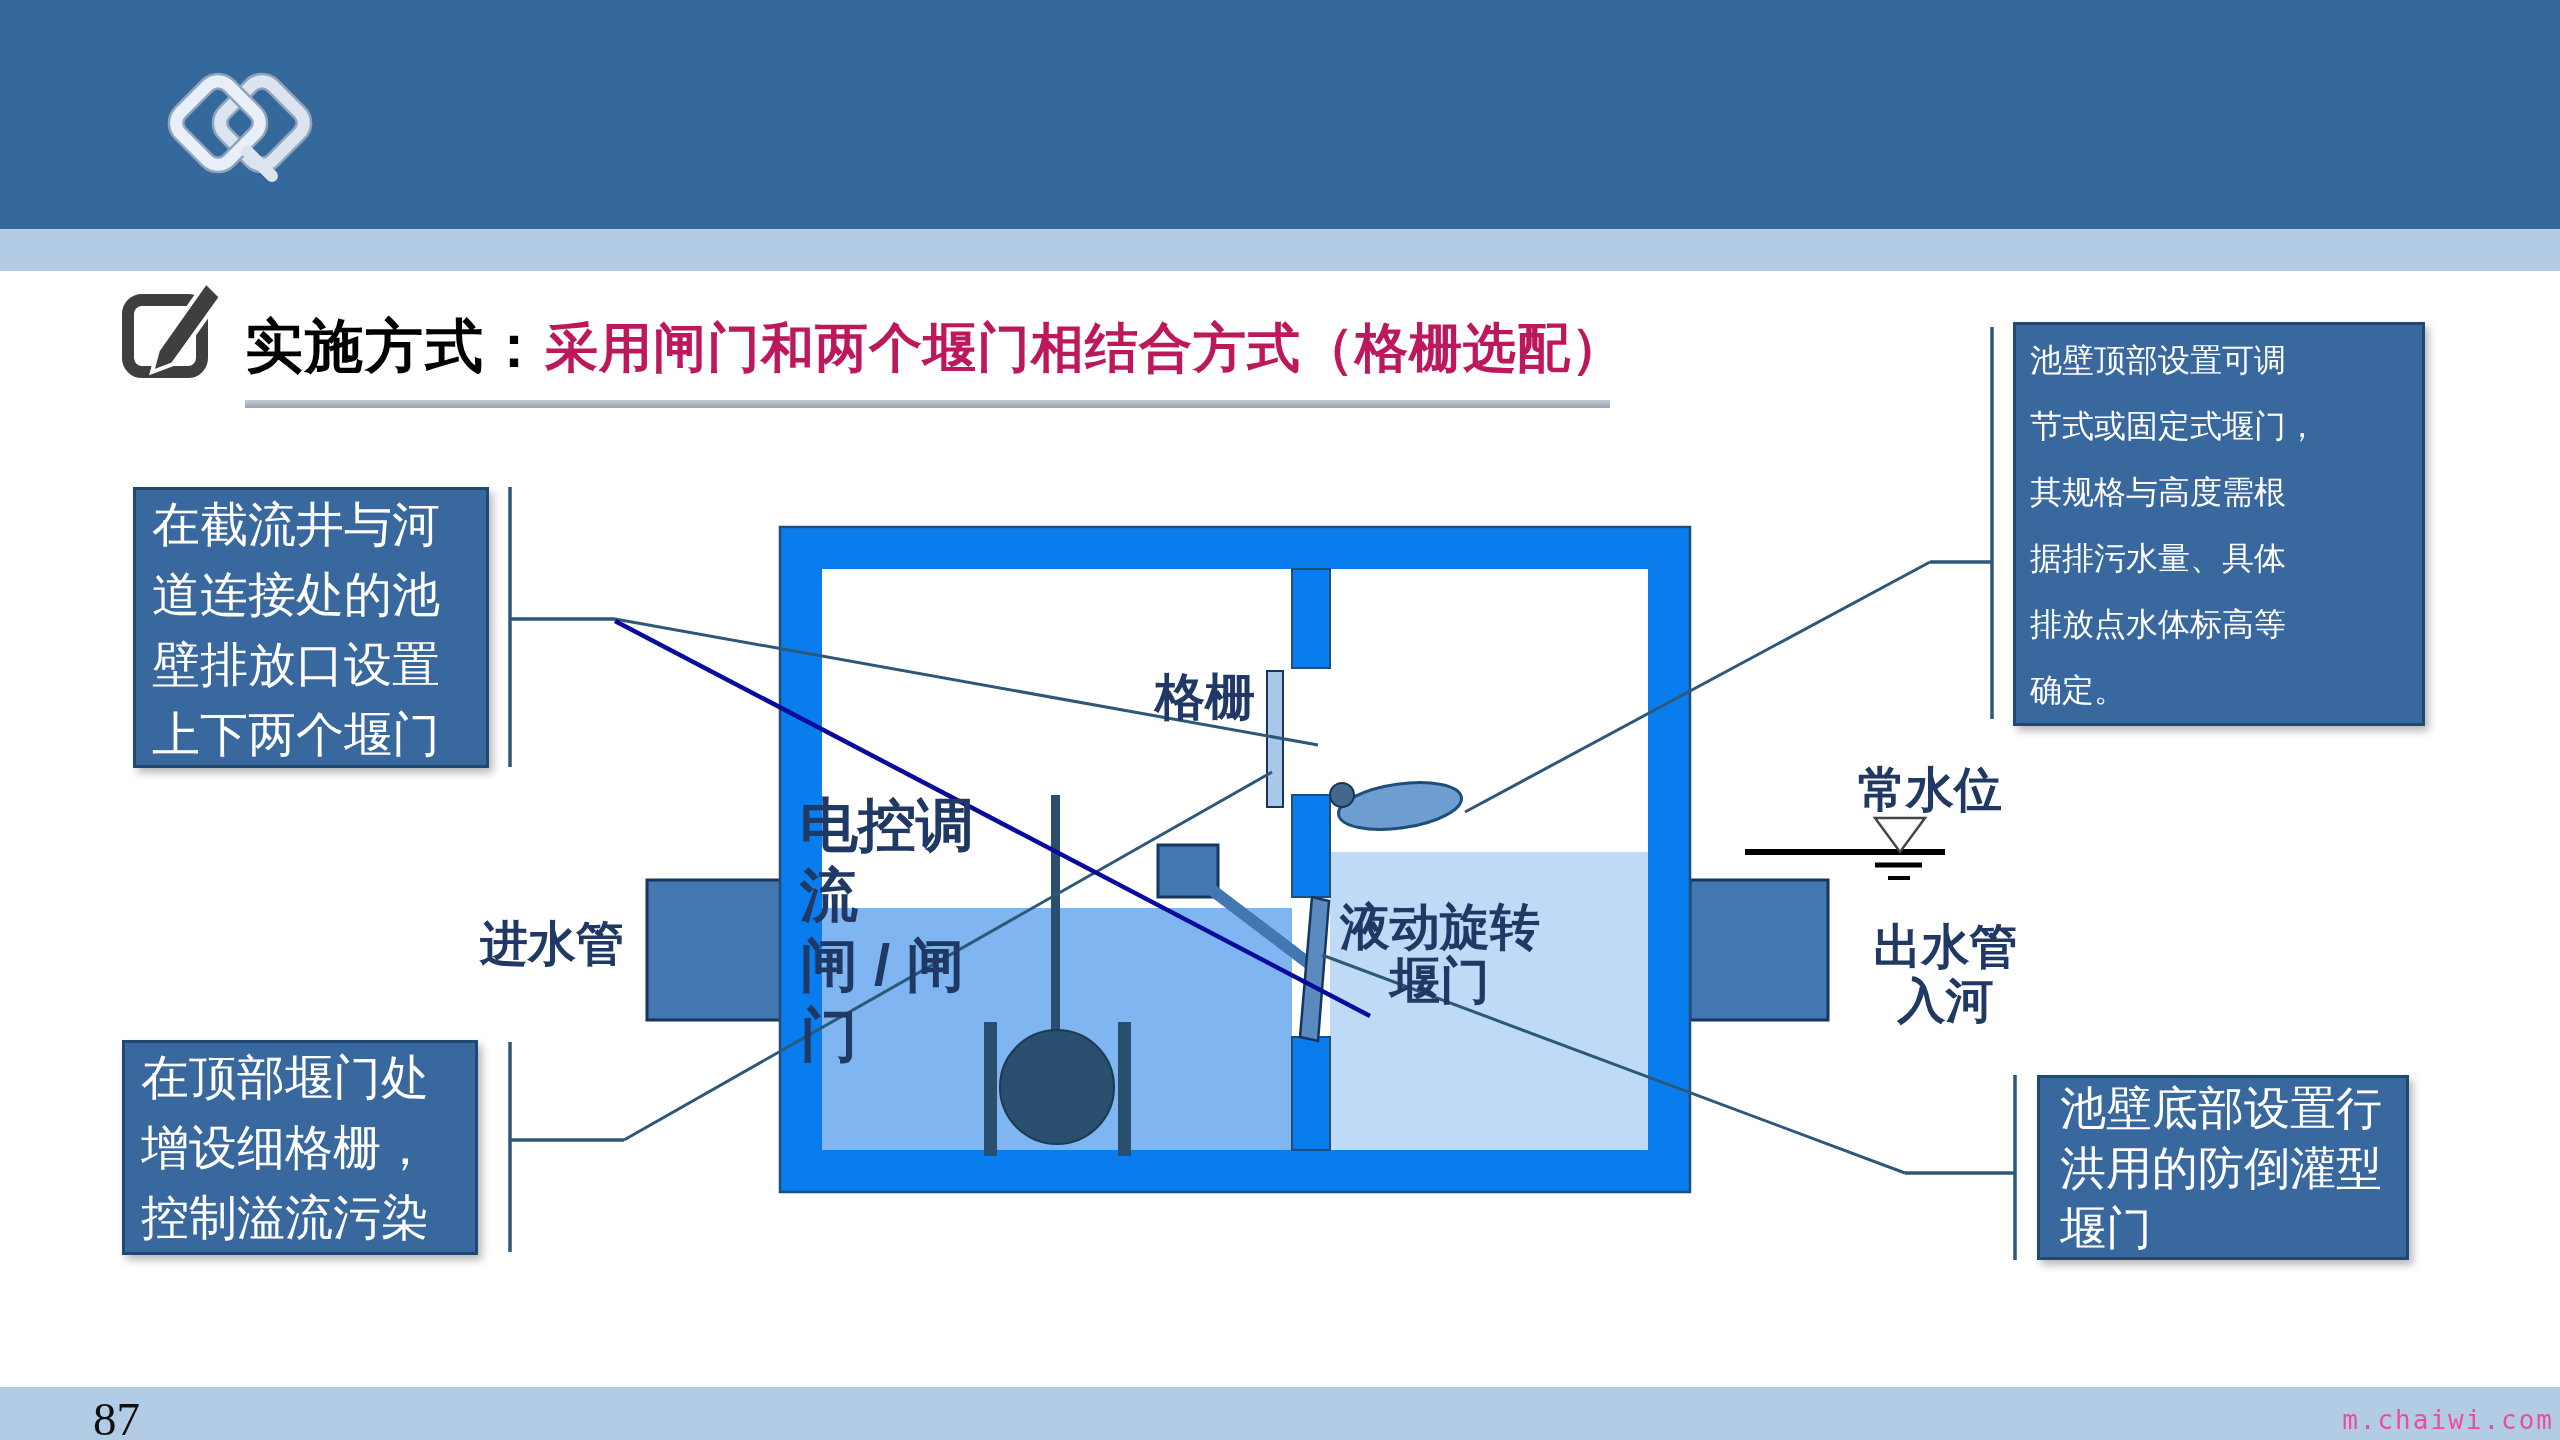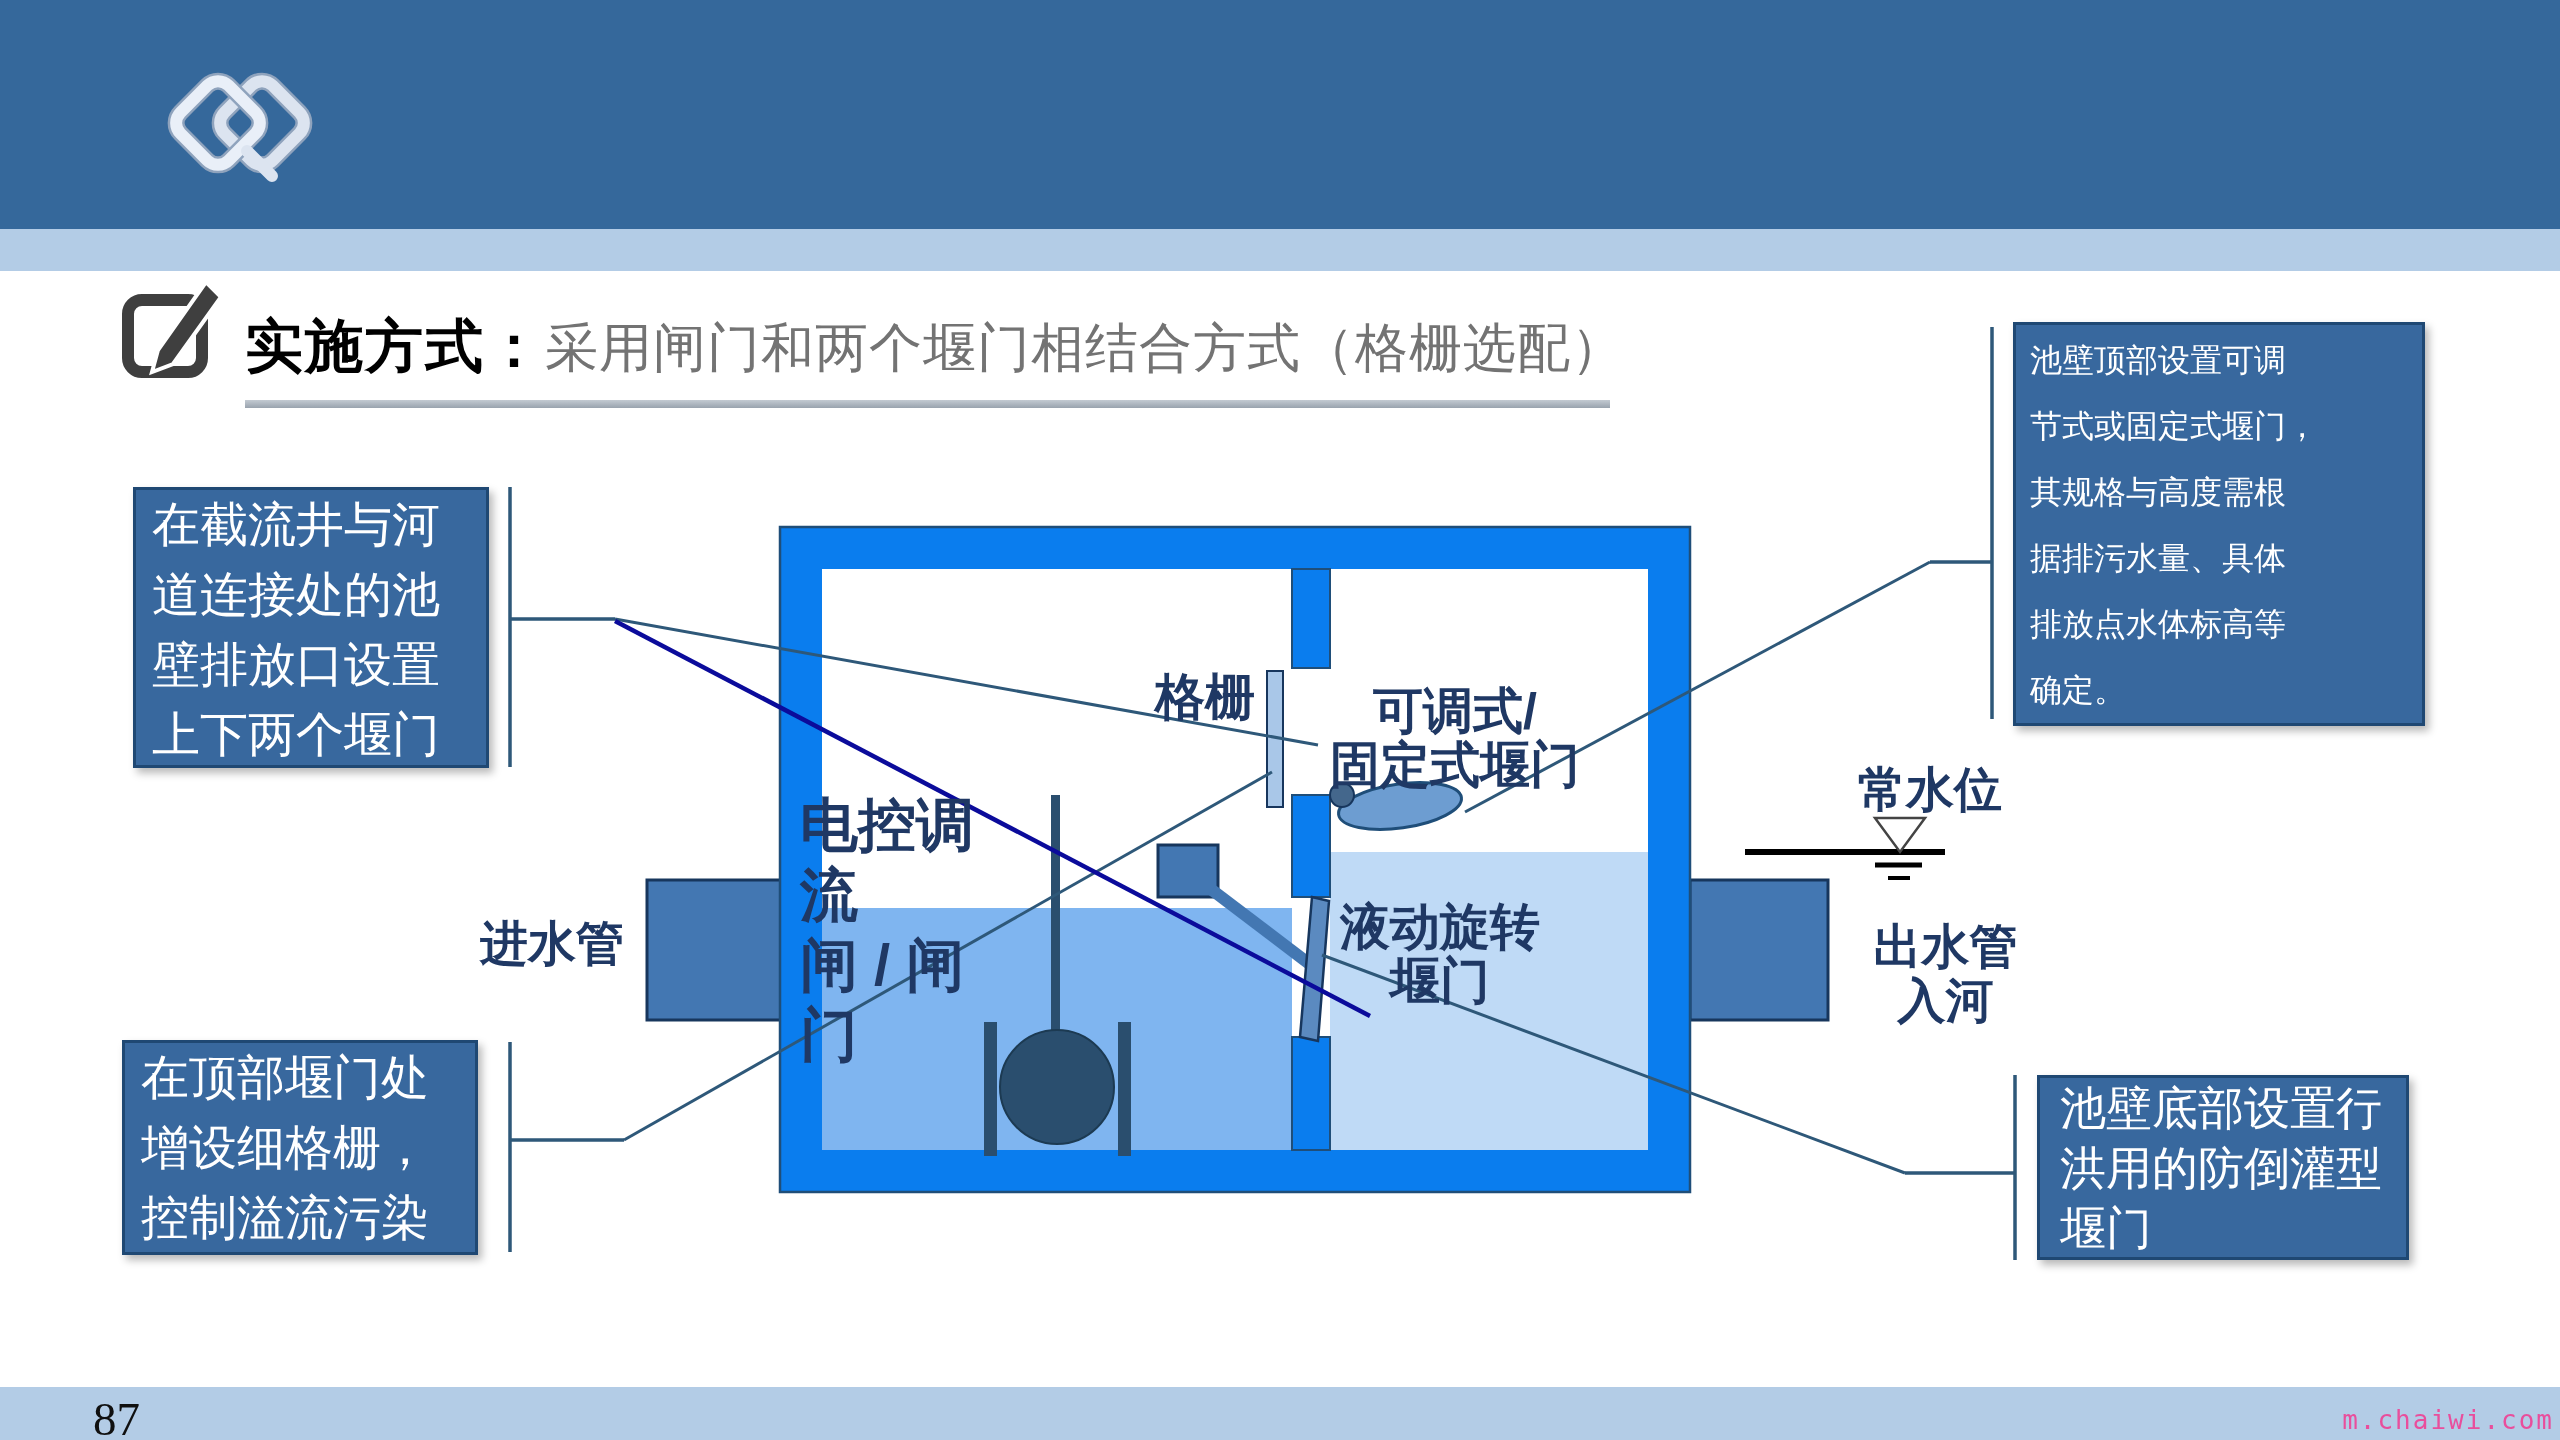--- a/index.html
+++ b/index.html
@@ -7,21 +7,21 @@
     position:relative;width:2560px;height:1440px;overflow:hidden;
     background:#ffffff;font-family:"Liberation Sans",sans-serif;
   }
   .abs{position:absolute;}
   
   .header-bar{left:0;top:0;width:2560px;height:229px;background:#35689B;}
   .header-stripe{left:0;top:229px;width:2560px;height:42px;background:#B3CCE6;}
   
   .title-row{left:245px;top:308px;display:flex;align-items:baseline;white-space:nowrap;text-align:center;}
   .title-prefix{font-size:58px;font-weight:bold;color:#000;letter-spacing:2px;}
-  .title-rest{font-size:53px;font-weight:400;color:#737373;letter-spacing:1px;}
+  .title-rest{font-size:53px;font-weight:700;color:#be185d;letter-spacing:1px;}
   .title-underline{left:245px;top:400px;width:1365px;height:8px;
     background:linear-gradient(#c3cad2,#99a3ae);}
   
   .callout{
     box-sizing:border-box;background:#38689E;border:3px solid #1F4873;
     color:#ffffff;white-space:pre-line;box-shadow:4px 5px 8px rgba(0,0,0,0.28);
   }
   .co1{left:133px;top:487px;width:356px;height:281px;font-size:48px;line-height:70px;padding:0 16px;}
   .co2{left:122px;top:1040px;width:356px;height:215px;font-size:48px;line-height:70px;padding:0 16px;}
   .co3{left:2013px;top:322px;width:412px;height:404px;font-size:32px;line-height:66px;padding:2px 14px;}
@@ -142,22 +142,20 @@
 节式或固定式堰门，
 其规格与高度需根
 据排污水量、具体
 排放点水体标高等
 确定。</div>
   <div class="abs callout co4">池壁底部设置行
 洪用的防倒灌型
 堰门</div>
 
   <div class="abs dlabel lb-grating">格栅</div>
-  <div class="abs dlabel lb-topweir">可调式/
-固定式堰门</div>
   <div class="abs dlabel lb-ctrlgate">电控调流
 闸 / 闸门</div>
   <div class="abs dlabel lb-rotweir">液动旋转
 堰门</div>
   <div class="abs dlabel lb-inlet">进水管</div>
   <div class="abs dlabel lb-outlet">出水管
 入河</div>
   <div class="abs dlabel lb-wlevel">常水位</div>
 
   <div class="abs footer-band"></div>

